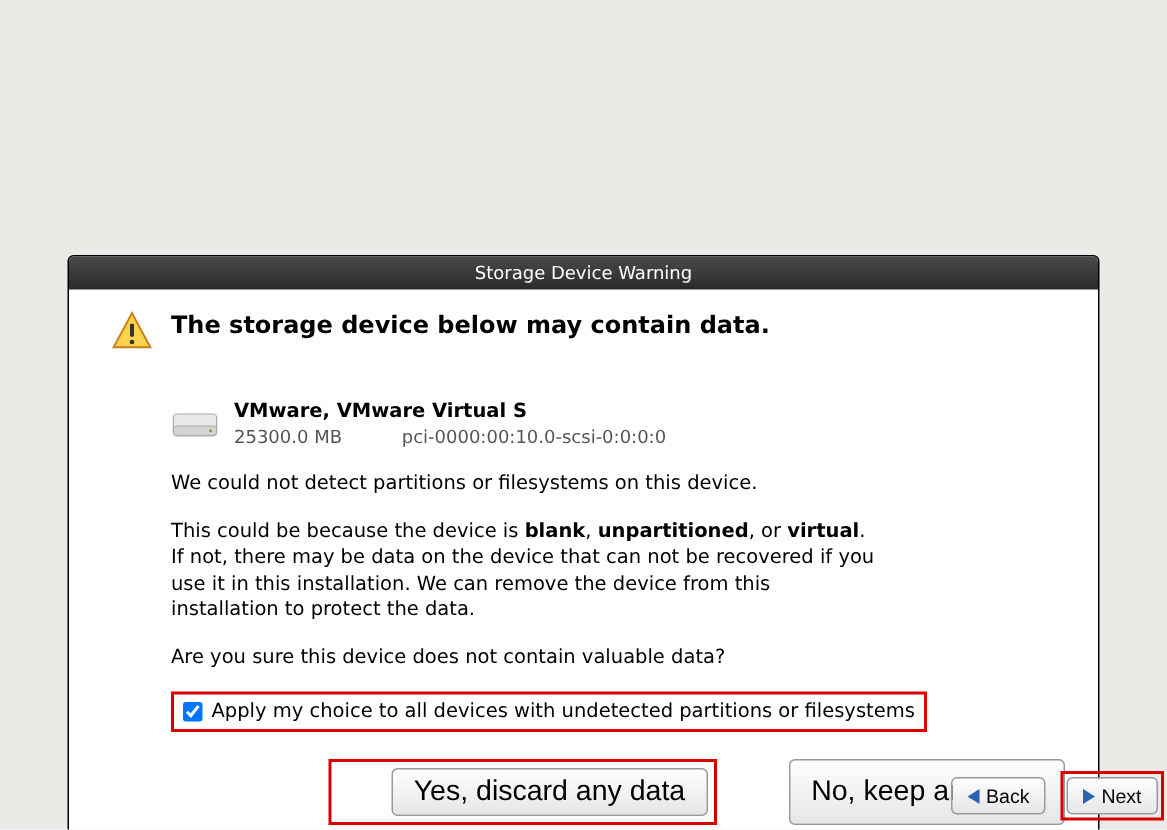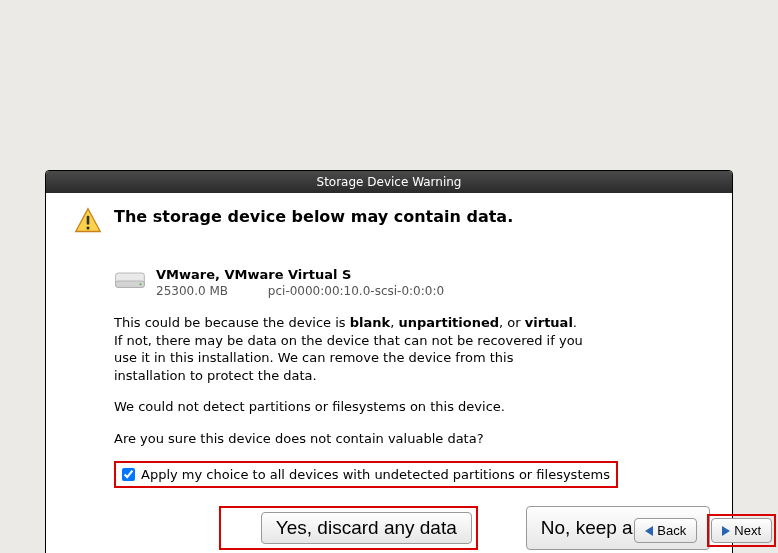--- a/index.html
+++ b/index.html
@@ -42,21 +42,21 @@
   height: 28px;
 }
 .content { flex: 1; }
 .heading {
   font-weight: bold;
   font-size: 16px;
   margin-bottom: 16px;
 }
 .device-row {
   display: flex;
-  align-items: flex-start;
+  align-items: center;
   gap: 10px;
   margin-bottom: 16px;
   margin-top: 41px;
 }
 .disk-icon { flex: 0 0 auto; width: 32px; height: 24px; margin-top: 2px; }
 .device-info { flex: 1; }
 .device-name { font-weight: bold; font-size: 13px; }
 .device-meta { color: #555; font-size: 12px; margin-top: 2px; }
 .device-meta .size { display: inline-block; width: 108px; }
 .para { font-size: 13px; line-height: 1.35; margin-bottom: 14px; max-width: 470px; }
@@ -154,25 +154,25 @@
         </svg>
         <div class="device-info">
           <div class="device-name">VMware, VMware Virtual S</div>
           <div class="device-meta">
             <span class="size">25300.0 MB</span>
             <span>pci-0000:00:10.0-scsi-0:0:0:0</span>
           </div>
         </div>
       </div>
 
+      <div class="para">We could not detect partitions or filesystems on this device.</div>
+
       <div class="para para2">
         <span>This could be because the device is </span><b>blank</b><span>, </span><b>unpartitioned</b><span>, or </span><b>virtual</b><span>. If not, there may be data on the device that can not be recovered if you use it in this installation. We can remove the device from this installation to protect the data.</span>
       </div>
-
-      <div class="para">We could not detect partitions or filesystems on this device.</div>
 
       <div class="para">Are you sure this device does not contain valuable data?</div>
 
       <label class="check-row">
         <input type="checkbox" checked="" style="">
         <span>Apply my choice to all devices with undetected partitions or filesystems</span>
       </label>
 
       <div class="btn-row">
         <span class="wrap-hl">

